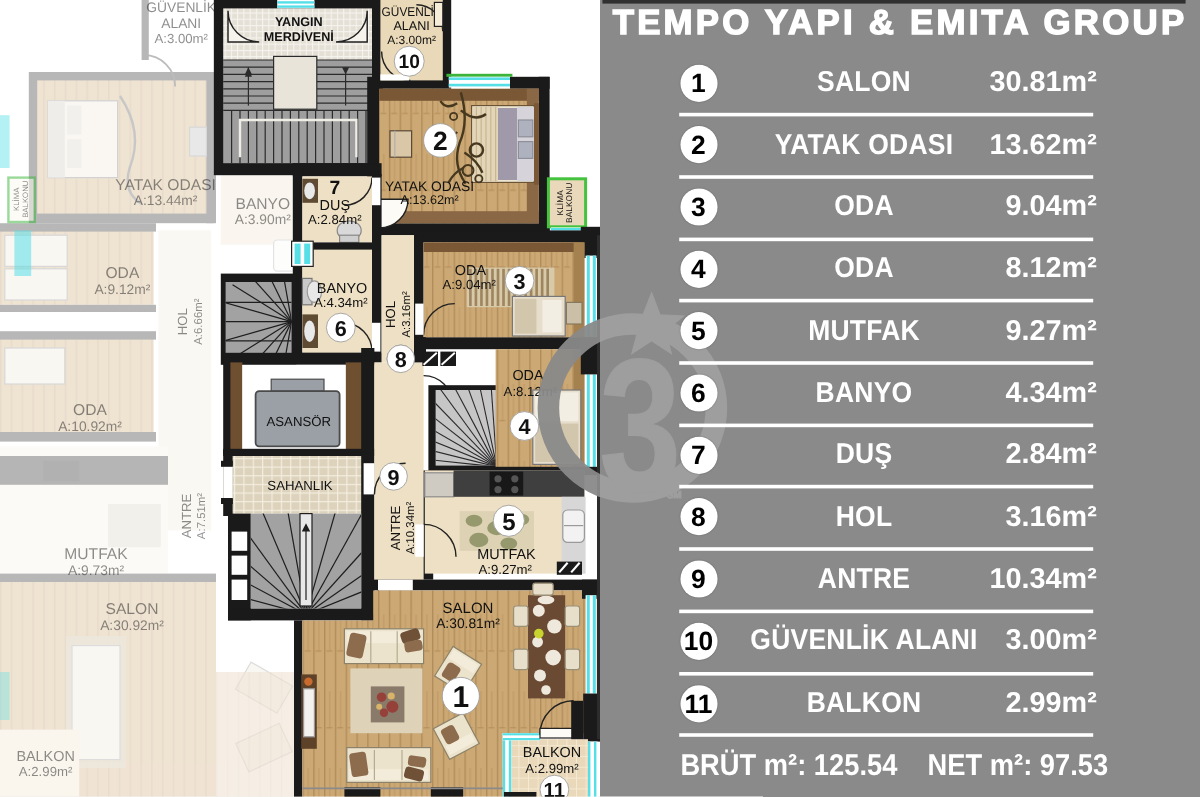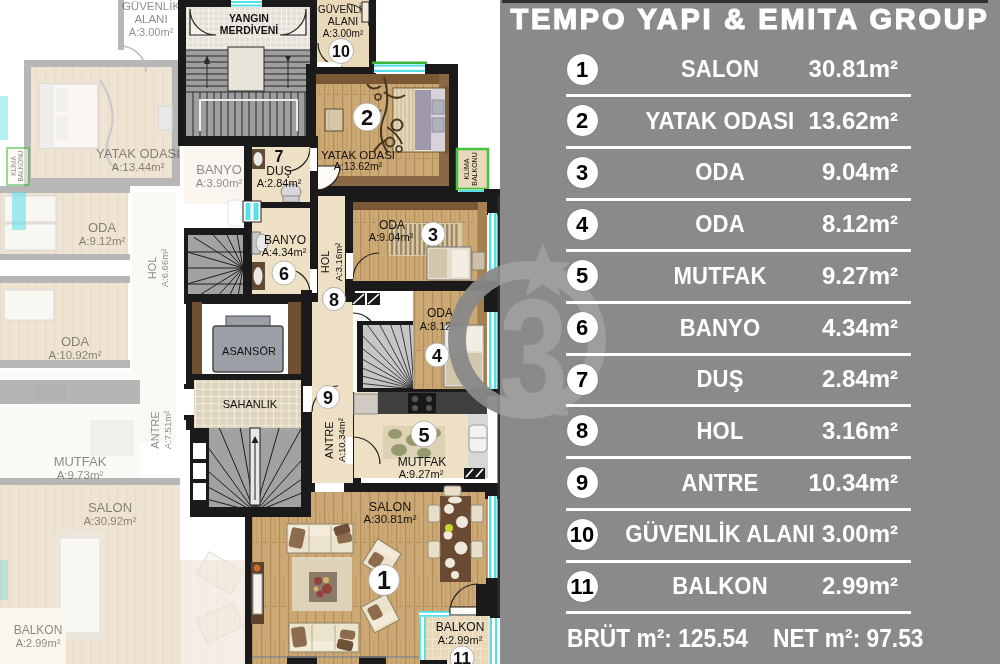--- a/index.html
+++ b/index.html
@@ -3,21 +3,21 @@
 <meta charset="utf-8">
 <style>
   html,body{margin:0;padding:0;}
   body{font-family:"Liberation Sans",sans-serif;}
   #page{position:relative;width:1000px;height:664px;overflow:hidden;background:#fff;}
   #panel{position:absolute;left:500px;top:0;width:500px;height:664px;background:#8a8a8a;}
   #pc{position:absolute;left:500px;top:0;width:500px;height:664px;}
   .circ{position:absolute;width:31px;height:31px;border-radius:50%;background:#fff;color:#000;
         font-weight:bold;font-size:22px;line-height:31px;text-align:center;box-shadow:0 0 1px rgba(0,0,0,.5);}
   .rname{position:absolute;left:70px;width:300px;text-align:center;color:#fff;font-weight:bold;font-size:24px;letter-spacing:0.2px;transform:scaleX(0.92);}
-  .rarea{position:absolute;right:102px;color:#fff;font-weight:bold;font-size:24px;text-align:center;}
+  .rarea{position:absolute;right:86px;color:#fff;font-weight:bold;font-size:24px;text-align:center;}
   .sep{position:absolute;left:66px;width:345px;height:3px;background:#fff;}
   #title{position:absolute;left:0;top:3px;width:500px;text-align:center;color:#fff;
          font-weight:bold;font-size:29px;white-space:nowrap;letter-spacing:2.7px;-webkit-text-stroke:1.2px #fff;}
 </style>
 </head>
 <body>
 <div id="page">
 
   <svg id="plan" width="500" height="664" viewBox="0 0 500 664" style="position:absolute;left:0;top:0">
 <defs>

